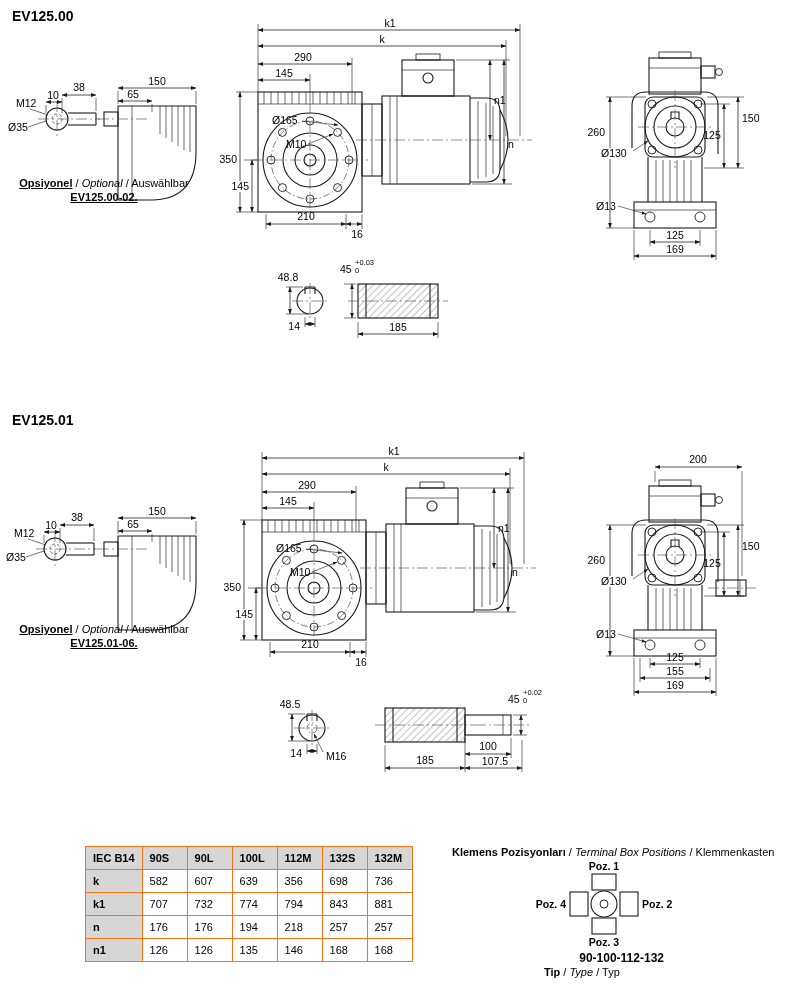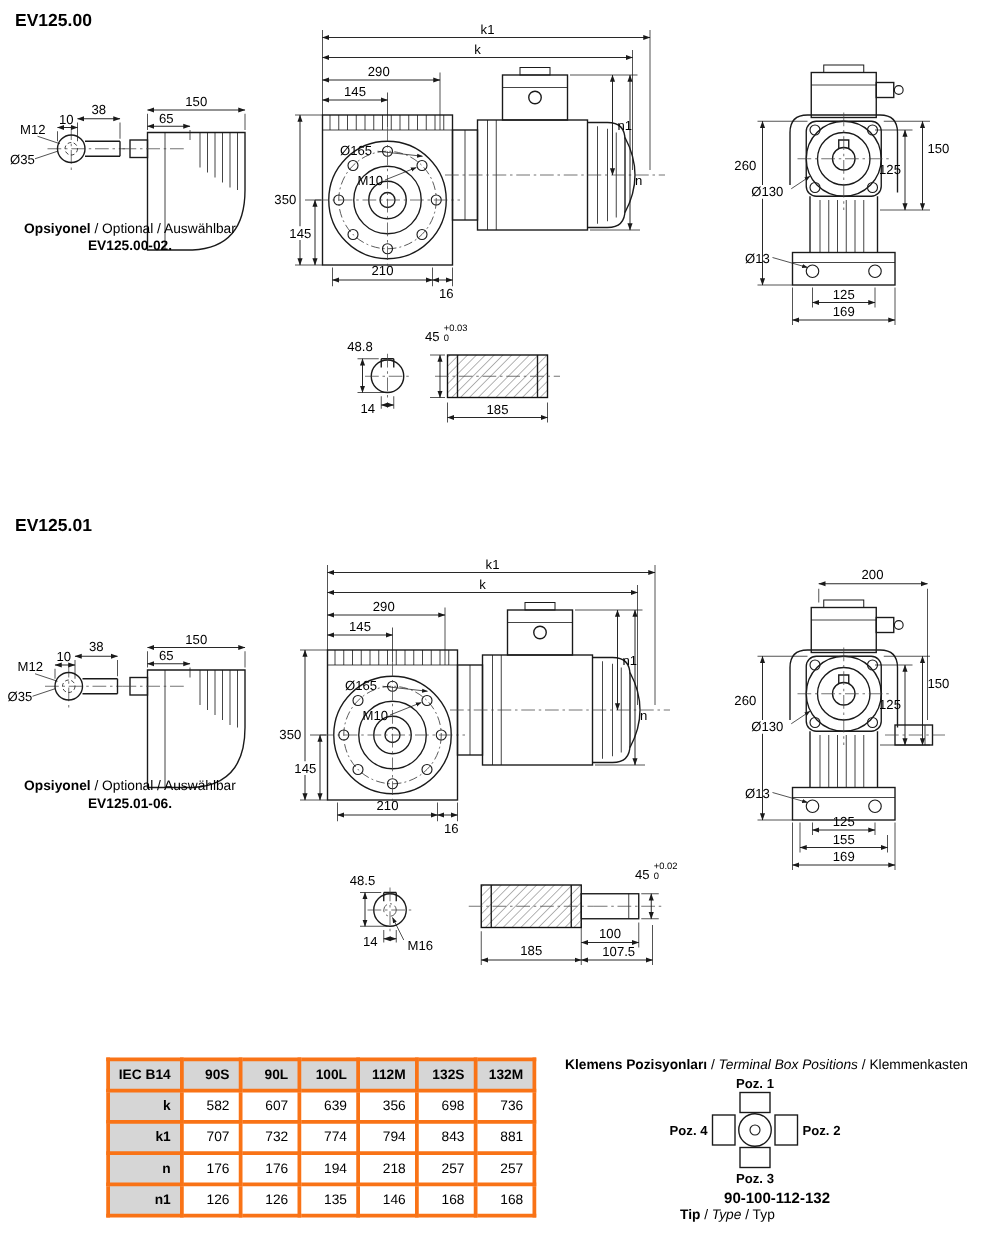--- a/index.html
+++ b/index.html
@@ -18,34 +18,34 @@
   .cl2{fill:none;stroke:#444;stroke-width:0.7;stroke-dasharray:7 2.5 1.5 2.5;}
   .bg{fill:#fff;stroke:none;}
   .hrect{fill:url(#hatch);stroke:#111;stroke-width:1.1;}
   .hatchln{stroke:#888;stroke-width:1;}
   text.d{font:10.5px "Liberation Sans",sans-serif;fill:#000;}
   text.s{font:7.5px "Liberation Sans",sans-serif;fill:#000;}
   text.p{font:bold 10.5px "Liberation Sans",sans-serif;fill:#000;}
   
   .title{position:absolute;font:bold 14px "Liberation Sans",sans-serif;}
   .optional{position:absolute;width:200px;text-align:center;font:11px "Liberation Sans",sans-serif;line-height:14px;}
-  .optional .b{font-weight:bold;}
-  .optional .i{}
+  .optional .b{font-weight:bold;text-decoration:underline;}
+  .optional .i{font-style:italic;}
   .tbox-title{position:absolute;left:432px;top:846px;font:11px "Liberation Sans",sans-serif;padding-left:20px;}
   .tbox-title .b{font-weight:bold;}
   .tbox-title .i{font-style:italic;}
   .frames{position:absolute;left:544px;top:951px;width:120px;text-align:right;
           font:bold 12px "Liberation Sans",sans-serif;}
   .tipline{position:absolute;left:544px;top:966px;width:120px;text-align:left;
            font:11px "Liberation Sans",sans-serif;}
   .tipline .b{font-weight:bold;}
   .tipline .i{font-style:italic;}
   table.dims{position:absolute;left:85px;top:846px;border-collapse:collapse;
              font:11px "Liberation Sans",sans-serif;}
-  table.dims th,table.dims td{border:3px solid #f97316;text-align:right;height:22px;padding:0 7px;}
+  table.dims th,table.dims td{border:1px solid #f97316;text-align:left;height:22px;padding:0 7px;}
   table.dims th{background:#d6d6d6;font-weight:bold;min-width:30px;}
   table.dims td.lbl{background:#d6d6d6;font-weight:bold;min-width:40px;}
 </style>
 </head>
 <body>
 
 <div class="page">
 
 <svg class="art" width="794" height="992" viewBox="0 0 794 992">
 <defs>

